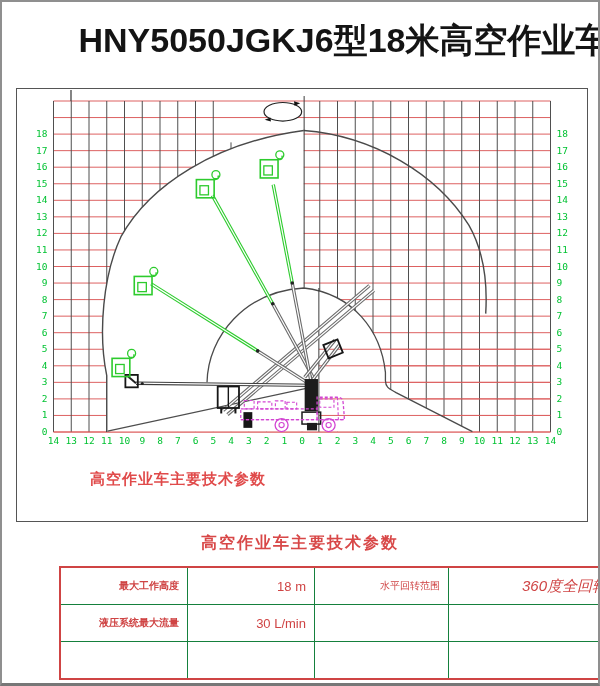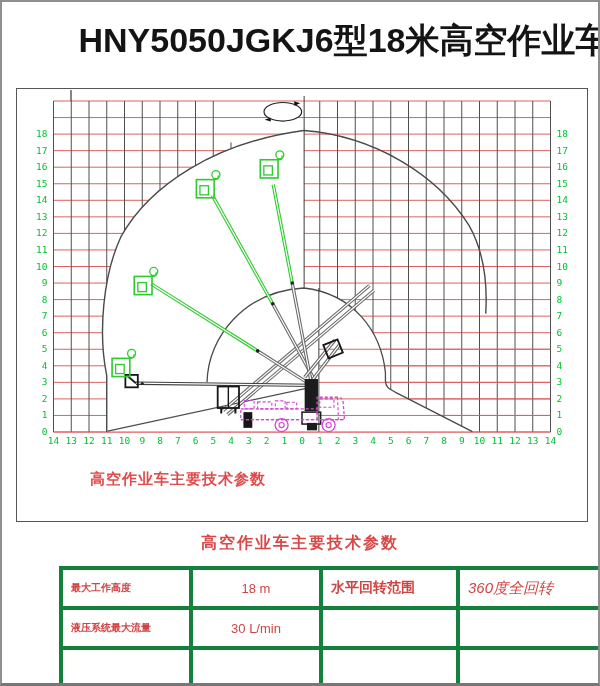--- a/index.html
+++ b/index.html
@@ -9,25 +9,25 @@
   .title{position:absolute;top:16px;left:0;width:100%;text-align:center;
          font-size:34px;font-weight:600;color:#141414;letter-spacing:0px;white-space:nowrap;padding-left:44px;}
   .chartbox{position:absolute;left:14px;top:86px;width:570px;height:432px;
             border:1.5px solid #555;box-sizing:content-box;background:#fff;}
   .caption{position:absolute;left:88px;top:468px;font-size:15px;font-weight:bold;
            color:#e04a4a;letter-spacing:1px;}
   .tabletitle{position:absolute;top:531px;left:0;width:100%;text-align:center;
               font-size:16px;font-weight:bold;color:#d84848;letter-spacing:2px;font-family:Liberation Mono, monospace;}
   table.params{position:absolute;left:57px;top:564px;border-collapse:collapse;
                table-layout:fixed;width:487px;border:2px solid #cf4444;}
-  table.params td{border:4px solid #15803d;height:20px;padding:8px;overflow:hidden;
-                  white-space:nowrap;color:#cf4444;}
+  table.params td{border:1px solid #15803d;height:20px;padding:8px;overflow:hidden;
+                  white-space:nowrap;color:#cf4444;text-align:right;}
   td.lbl{font-size:10px;font-weight:bold;padding-left:5px;width:110px;}
   td.val{font-size:13px;text-align:center;width:110px;margin-top:48px;}
-  td.lbl2{font-size:14px;font-weight:bold;padding-left:5px;width:117px;}
+  td.lbl2{font-size:10px;font-weight:normal;padding-left:5px;width:117px;}
   td.val2{font-size:15px;text-align:left;padding-left:8px;width:150px;font-style:italic;}
 </style>
 </head>
 <body>
 
 <div class="page">
   <div class="title">HNY5050JGKJ6型18米高空作业车</div>
 
   <div class="chartbox">
     <svg id="wr-svg" width="570" height="432" viewBox="0 0 570 432">

